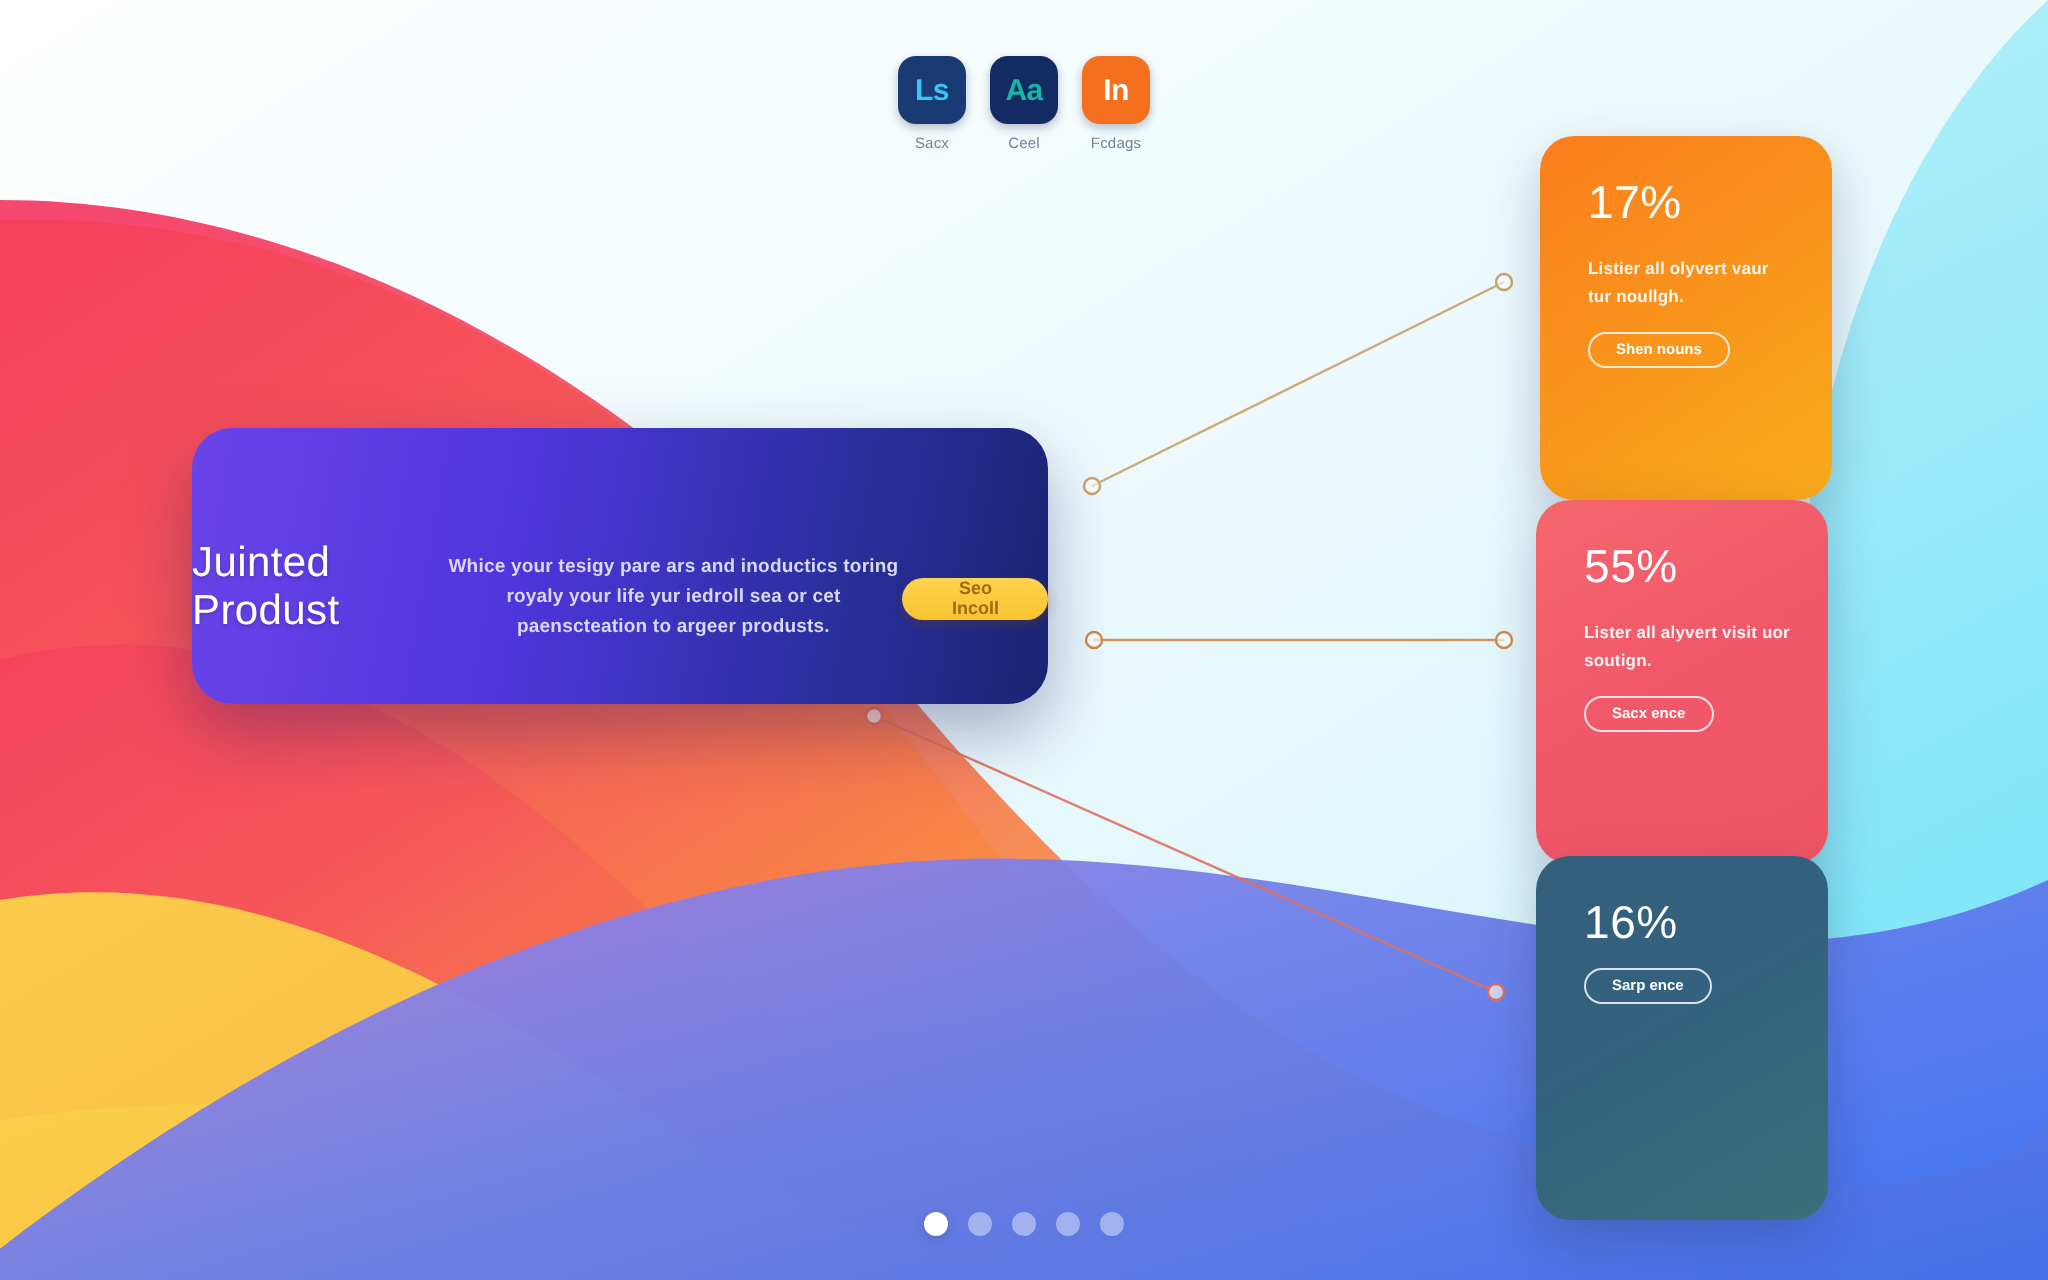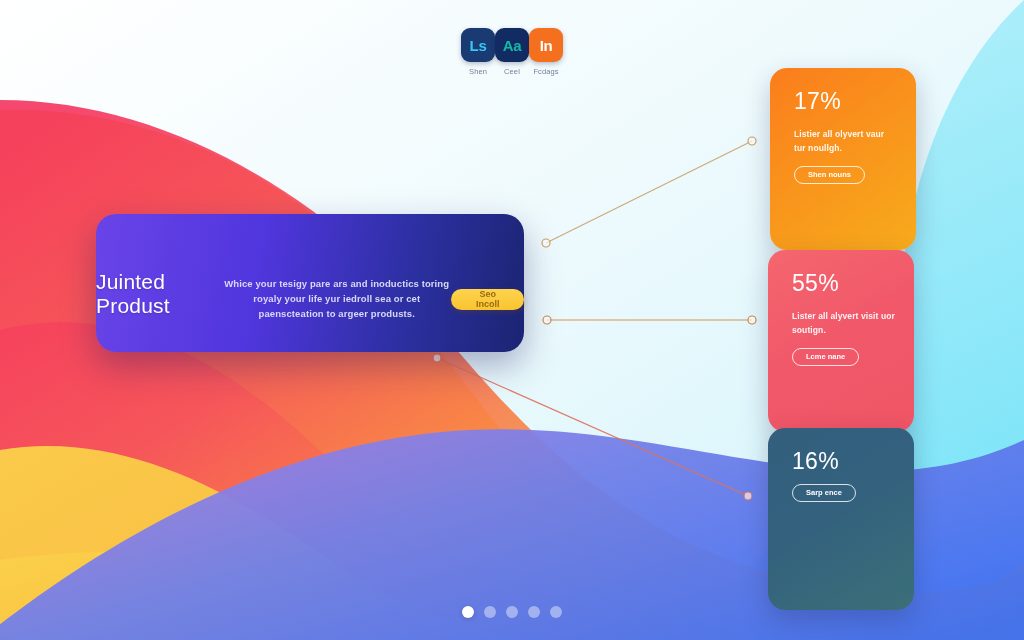--- a/index.html
+++ b/index.html
@@ -29,20 +29,21 @@
   }
 
   
   #icon-row {
     position: absolute;
     top: 28px;
     left: 0;
     width: 1024px;
     display: flex;
     justify-content: center;
+    gap: 12px;
     z-index: 6;
   }
   .icon-cell {
     width: 34px;
     display: flex;
     flex-direction: column;
     align-items: center;
     gap: 5px;
   }
   .app-icon {
@@ -262,21 +263,21 @@
       <circle cx="547" cy="320" r="4" fill="rgba(255,255,255,0.65)" stroke="#d18a4a" stroke-width="1.2"></circle>
       <circle cx="752" cy="320" r="4" fill="rgba(255,255,255,0.65)" stroke="#d18a4a" stroke-width="1.2"></circle>
       <line x1="437" y1="358" x2="748" y2="496" stroke="#e0715c" stroke-width="1.2" opacity="0.9"></line>
       <circle cx="437" cy="358" r="4" fill="rgba(255,255,255,0.65)" stroke="#e0715c" stroke-width="1.2"></circle>
       <circle cx="748" cy="496" r="4" fill="rgba(255,255,255,0.65)" stroke="#e0715c" stroke-width="1.2"></circle>
     </svg>
 
   <div id="icon-row">
       <div class="icon-cell">
         <div class="app-icon" style="background: rgb(26, 58, 115); color: rgb(56, 198, 244);">Ls</div>
-        <div class="icon-label">Shen</div>
+        <div class="icon-label">Sacx</div>
       </div>
       <div class="icon-cell">
         <div class="app-icon" style="background: rgb(19, 43, 99); color: #14b8a6;">Aa</div>
         <div class="icon-label">Ceel</div>
       </div>
       <div class="icon-cell">
         <div class="app-icon" style="background: rgb(244, 112, 31); color: rgb(255, 255, 255);">In</div>
         <div class="icon-label">Fcdags</div>
       </div>
     </div>
@@ -289,21 +290,21 @@
 
   <div class="stat-card" id="stat-card-0">
     <div class="stat-value">17%</div>
     <div class="stat-body">Listier all olyvert vaur tur noullgh.</div>
     <button class="stat-cta">Shen nouns</button>
   </div>
 
   <div class="stat-card" id="stat-card-1">
     <div class="stat-value">55%</div>
     <div class="stat-body">Lister all alyvert visit uor soutign.</div>
-    <button class="stat-cta">Lcme nane</button>
+    <button class="stat-cta">Sacx ence</button>
   </div>
 
   <div class="stat-card" id="stat-card-2">
     <div class="stat-value">16%</div>
     <button class="stat-cta">Sarp ence</button>
   </div>
 
   <div id="pagination">
       <div class="dot active"></div>
       <div class="dot"></div>

